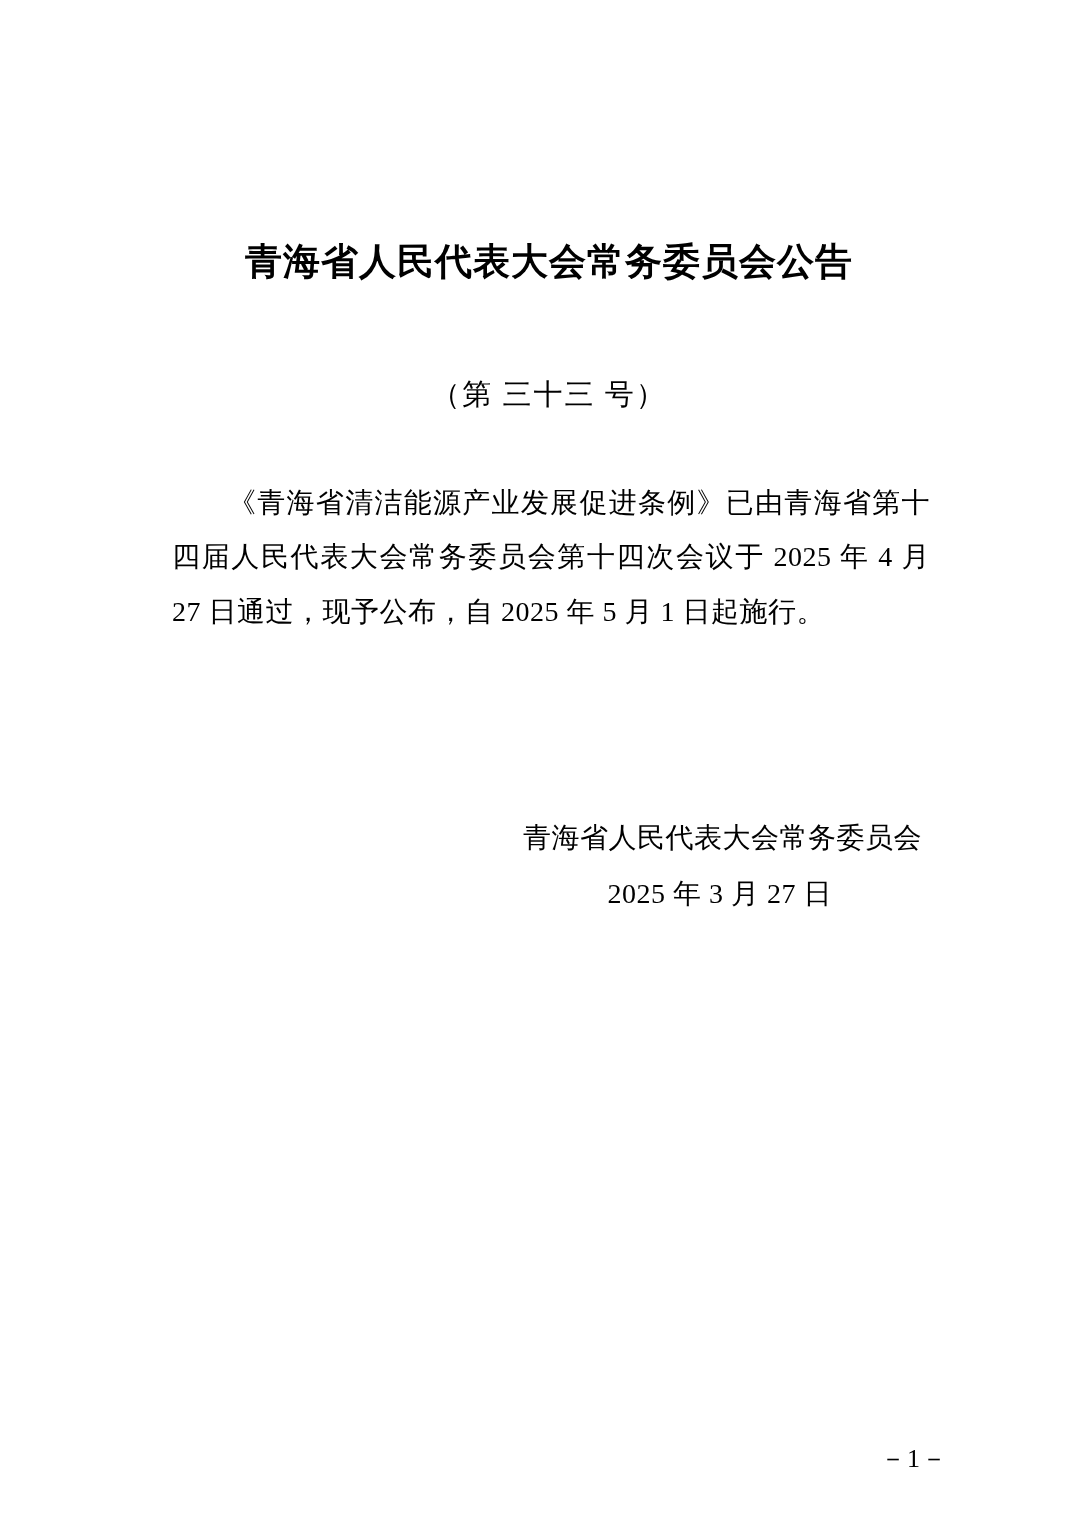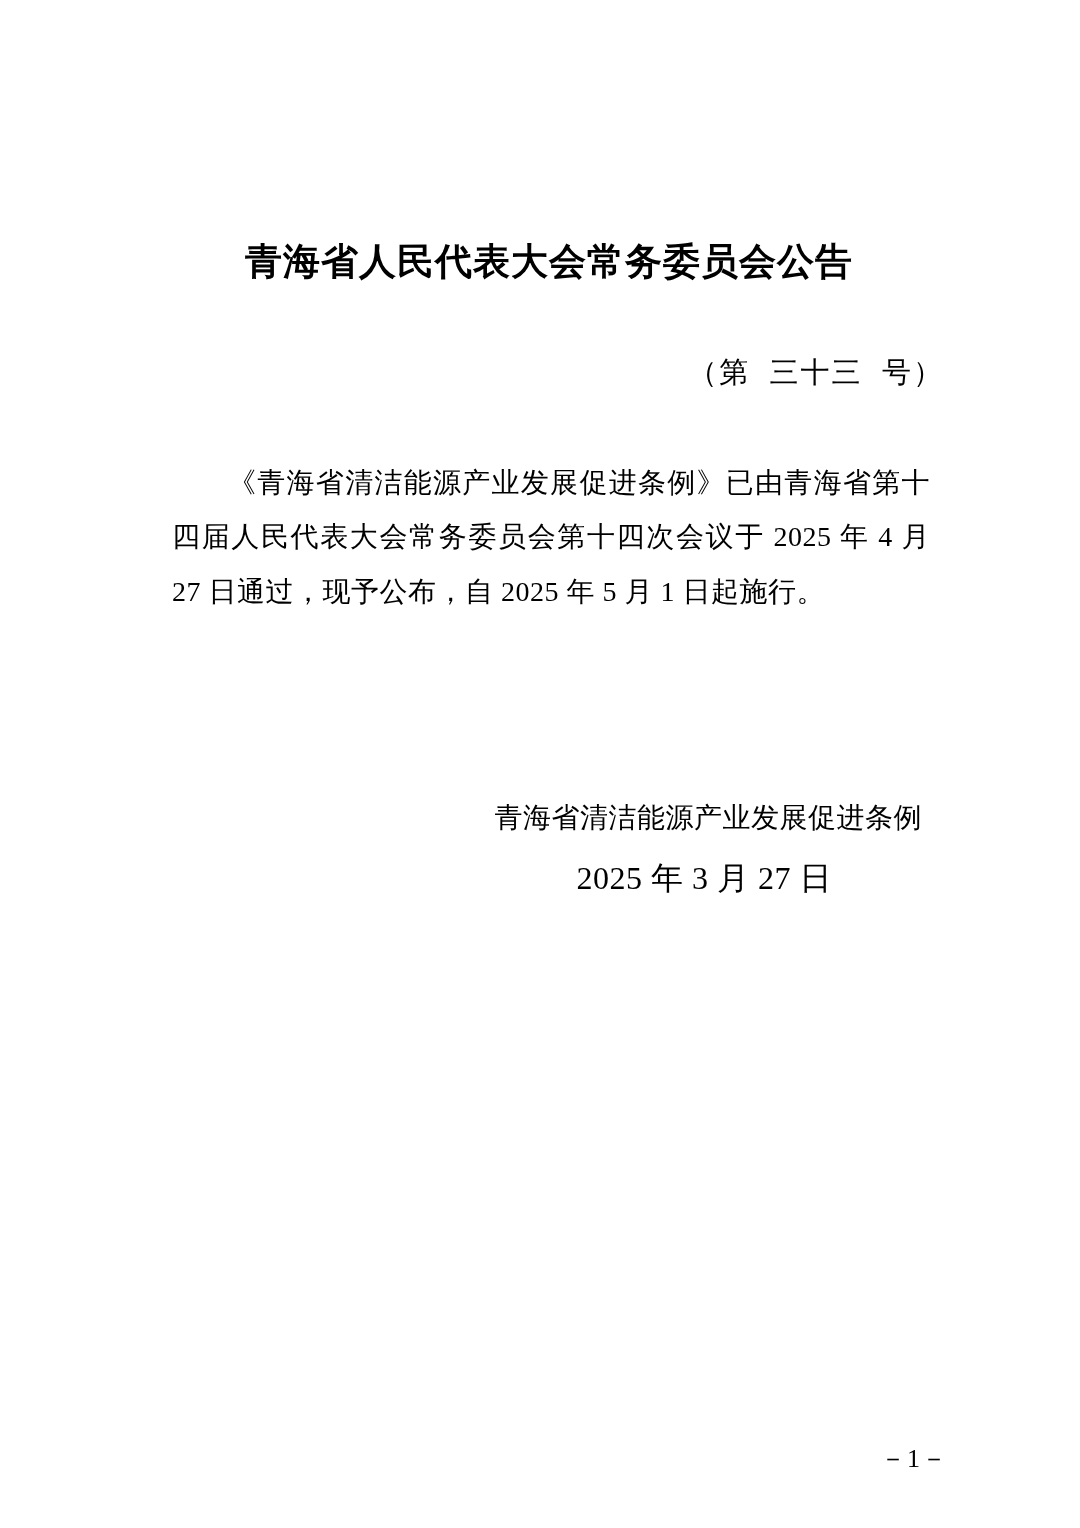--- a/index.html
+++ b/index.html
@@ -26,26 +26,25 @@
   .doc-title {
     margin-top: 238px;
     text-align: center;
     font-size: 37px;
     font-weight: bold;
     letter-spacing: 1px;
     line-height: 1.3;
     font-family: "Liberation Serif", "DejaVu Serif", serif;
   }
   .doc-number {
-    margin-top: 70px;
-    text-align: right;
+    margin-top: 90px;
+    text-align: center;
     font-size: 29px;
     letter-spacing: 2px;
     line-height: 1.3;
-    font-family: Liberation Mono, monospace;
   }
   .body-text {
     margin-top: 62px;
     font-size: 28px;
     line-height: 1.95;
     text-align: justify;
     text-indent: 2em;
     letter-spacing: 0.5px;
     padding: 0 14px 0 18px;
   }
@@ -53,21 +52,21 @@
     margin-top: 170px;
     text-align: right;
     padding-right: 22px;
   }
   .sig-org {
     font-size: 28px;
     line-height: 2.0;
     letter-spacing: 0.5px;
   }
   .sig-date {
-    font-size: 32px;
+    font-size: 28px;
     line-height: 2.0;
     letter-spacing: 0.5px;
     padding-right: 90px;
   }
   .page-number {
     position: absolute;
     right: 128px;
     bottom: 52px;
     font-size: 26px;
     letter-spacing: 1px;
@@ -78,19 +77,19 @@
 
 <div class="page">
   <div class="content">
     <h1 class="doc-title">青海省人民代表大会常务委员会公告</h1>
 
     <div class="doc-number">（第 三十三 号）</div>
 
     <p class="body-text">《青海省清洁能源产业发展促进条例》已由青海省第十四届人民代表大会常务委员会第十四次会议于 2025 年 4 月 27 日通过，现予公布，自 2025 年 5 月 1 日起施行。</p>
 
     <div class="signature-block">
-      <div class="sig-org">青海省清洁能源产业发展促进条例</div>
+      <div class="sig-org">青海省人民代表大会常务委员会</div>
       <div class="sig-date">2025 年 3 月 27 日</div>
     </div>
   </div>
 
   <div class="page-number">－1－</div>
 </div>
 
 </body></html>

